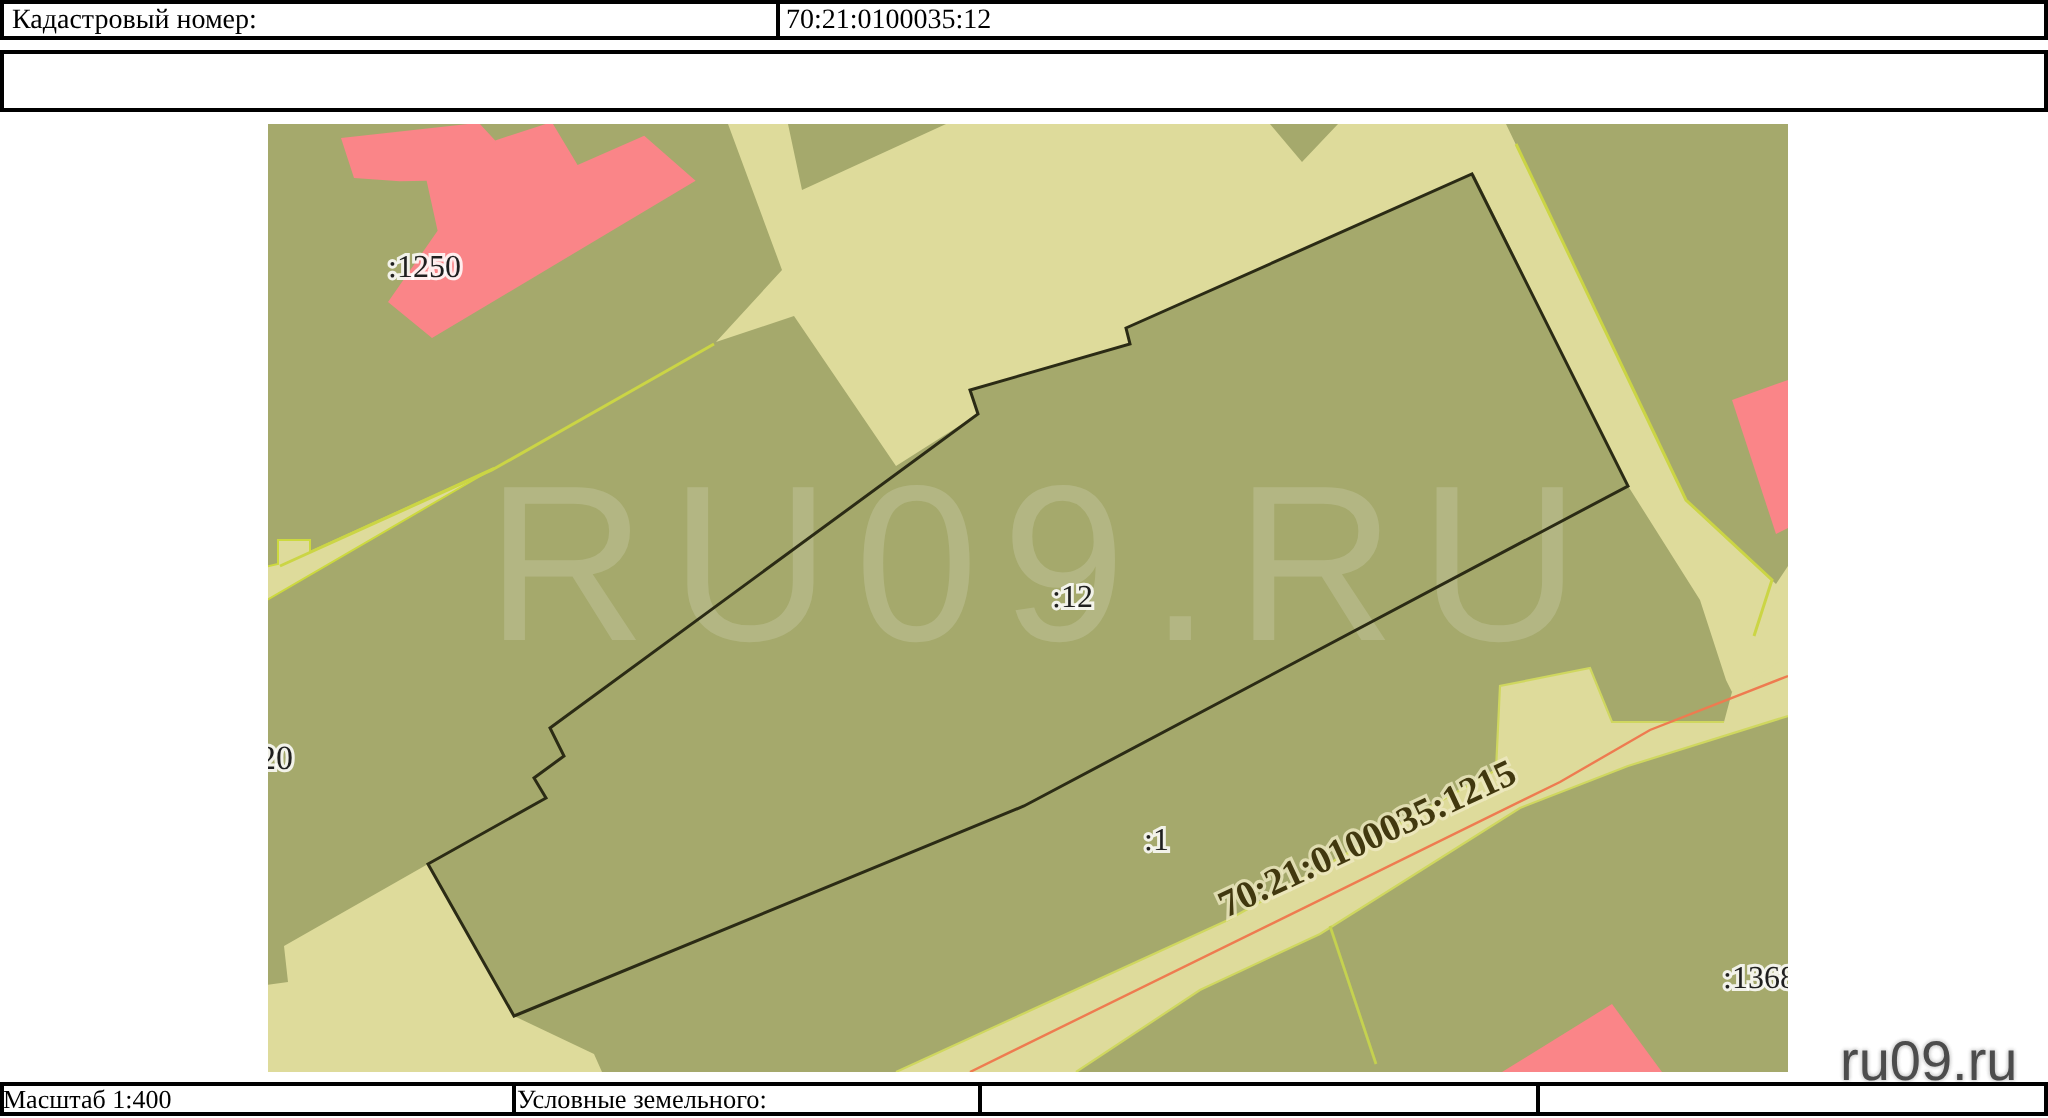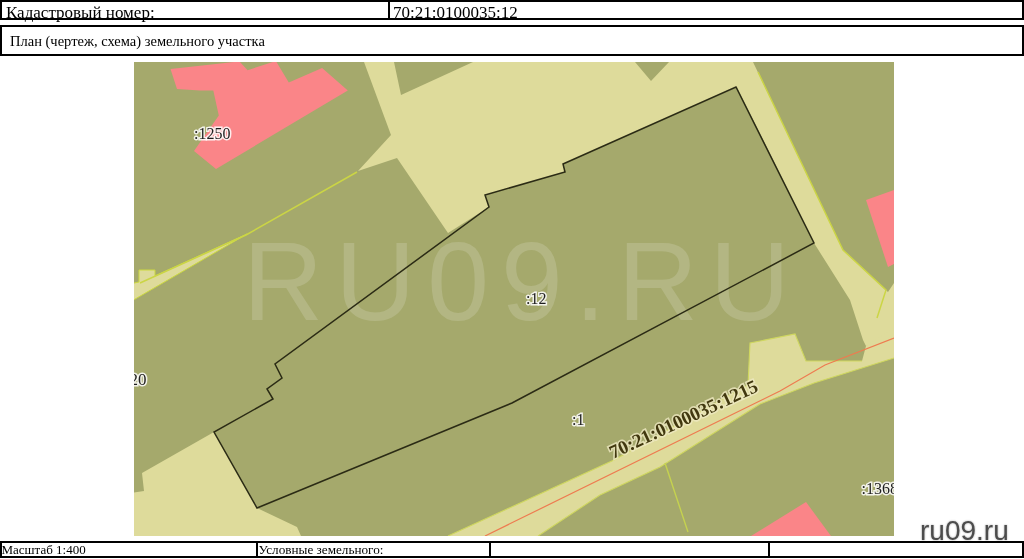--- a/index.html
+++ b/index.html
@@ -1,35 +1,34 @@
 <!DOCTYPE html>
 <html><head>
 <meta charset="utf-8">
 <style>
   html,body{margin:0;padding:0;background:#fff;}
   #page{position:relative;width:1024px;height:559px;background:#fff;overflow:hidden;
         font-family:"Liberation Serif", serif;}
   .hdr{position:absolute;box-sizing:border-box;border:2px solid #000;background:#fff;}
-  .cell{position:absolute;font-size:17px;color:#000;white-space:nowrap;}
+  .cell{position:absolute;font-size:14px;color:#000;white-space:nowrap;}
 </style>
 </head>
 <body>
 <div id="page">
 
   <div class="hdr" style="left:0;top:0;width:1024px;height:20px;"></div>
 
   <div style="position:absolute;left:388px;top:0;width:2px;height:20px;background:#000;"></div>
 
   <div class="cell" style="left:6px;top:2.5px;">Кадастровый номер:</div>
 
   <div class="cell" style="left:393px;top:2.5px;">70:21:0100035:12</div>
 
   <div class="hdr" style="left:0;top:25px;width:1024px;height:31px;"></div>
 
-  <div class="cell" style="left:10px;top:32.5px;font-size:14.5px;">План (чертеж, схема) земельного участка</div>
 
   <svg id="map" style="position:absolute;left:134px;top:62px;" width="760" height="474" viewBox="134 62 760 474">
 
     <rect x="134" y="62" width="760" height="474" fill="#a5a96c"></rect>
 
     <polygon points="364,62 394,62 401,95 473,62 635,62 651,81 669,62 753,62 843,250 888,292 894,283 894,340 866,346 863,340 850,300 814,243 737,87 563,164 565,172 485,195 489,207 448,233 397,158 358,171 391,135" fill="#dedb9b"></polygon>
 
     <polygon points="448,536 614,460 748,385 750,343 795,334 806,361 862,361 866,346 894,328 894,358 814,383 760,404 660,467 600,495 538,536" fill="#dedb9b"></polygon>
 
     <polyline points="448,536 614,460 748,385 750,343 795,334 806,361 862,361" fill="none" stroke="#cfd75f" stroke-width="1.1"></polyline>

